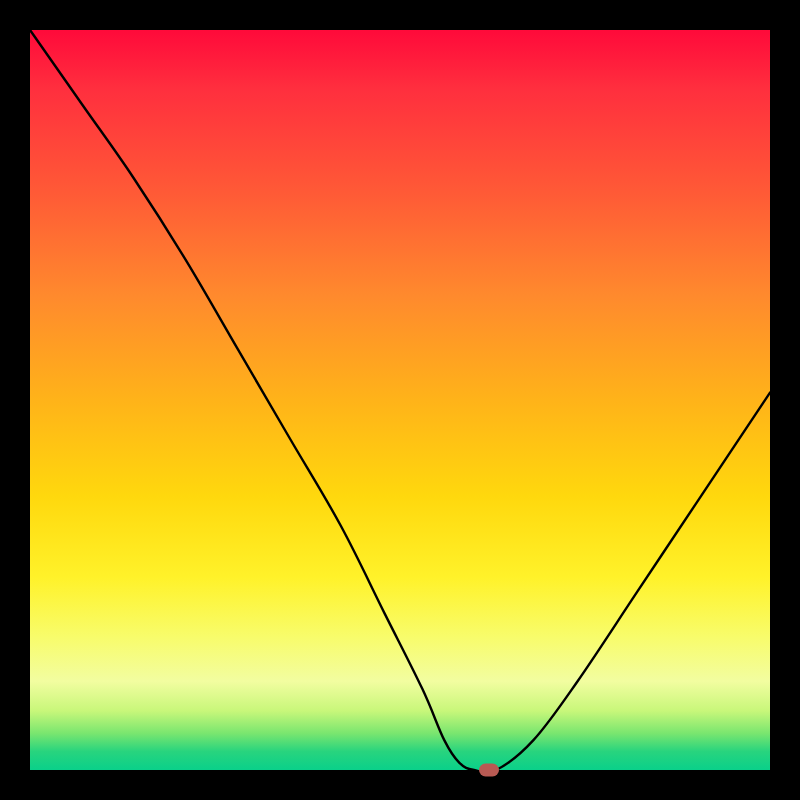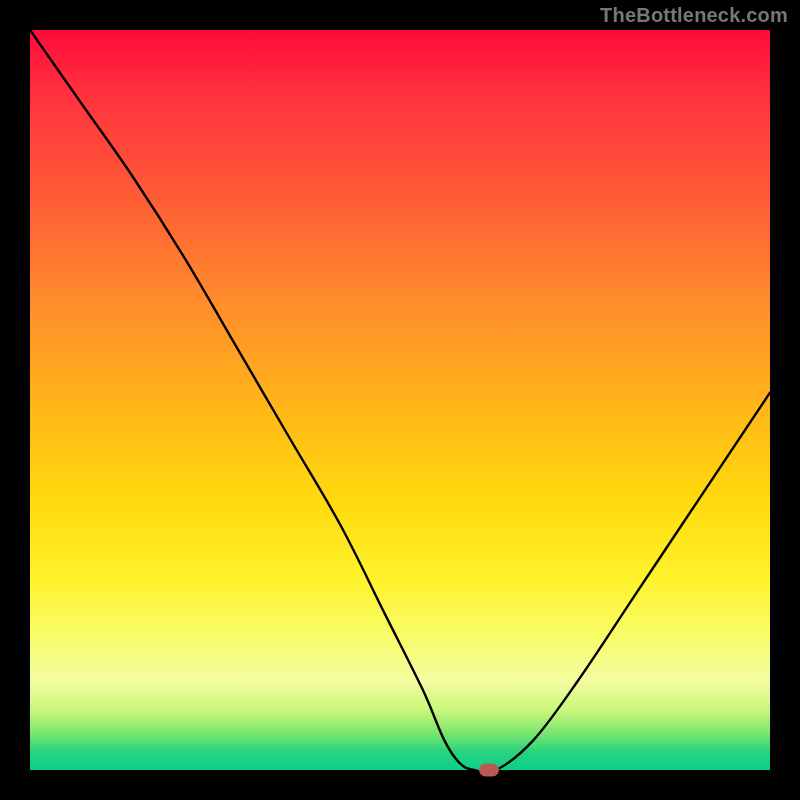--- a/index.html
+++ b/index.html
@@ -66,21 +66,20 @@
     border-radius: 7px;
     background: #b85a53;
     transform: translate(-50%, -50%);
   }
 </style>
 </head>
 <body>
 
 <div class="frame">
 
-  <div class="watermark">TheBottleneck.com</div>
 
   <div class="plot-area">
 
     <svg class="curve" viewBox="0 0 740 740" preserveAspectRatio="none">
       <path id="curve-path" fill="none" stroke="#000" stroke-width="2.4" stroke-linecap="round" stroke-linejoin="round" d="M 0 0 C 9.3 13.3, 33.2 47.4, 51.8 74.0 C 70.4 100.6, 85.0 120.0, 103.6 148.0 C 122.2 176.0, 136.8 198.8, 155.4 229.4 C 174.0 260.0, 188.6 286.2, 207.2 318.2 C 225.8 350.2, 240.4 375.0, 259.0 407.0 C 277.6 439.0, 293.5 463.8, 310.8 495.8 C 328.1 527.8, 340.5 555.3, 355.2 584.6 C 369.9 613.9, 381.5 636.0, 392.2 658.6 C 402.9 681.2, 407.7 697.1, 414.4 710.4 C 421.1 723.7, 423.9 727.3, 429.2 732.6 C 434.5 737.9, 437.3 738.7, 444.0 740.0 C 450.7 741.3, 455.5 745.3, 466.2 740.0 C 476.9 734.7, 488.5 726.4, 503.2 710.4 C 517.9 694.4, 529.0 677.8, 547.6 651.2 C 566.2 624.6, 585.5 594.4, 606.8 562.4 C 628.1 530.4, 642.0 509.6, 666.0 473.6 C 690.0 437.6, 726.7 382.6, 740.0 362.6"></path>
     </svg>
 
     <div class="marker" id="min-marker" style="left: 458.8px; top: 740px;"></div>
 
   </div>

